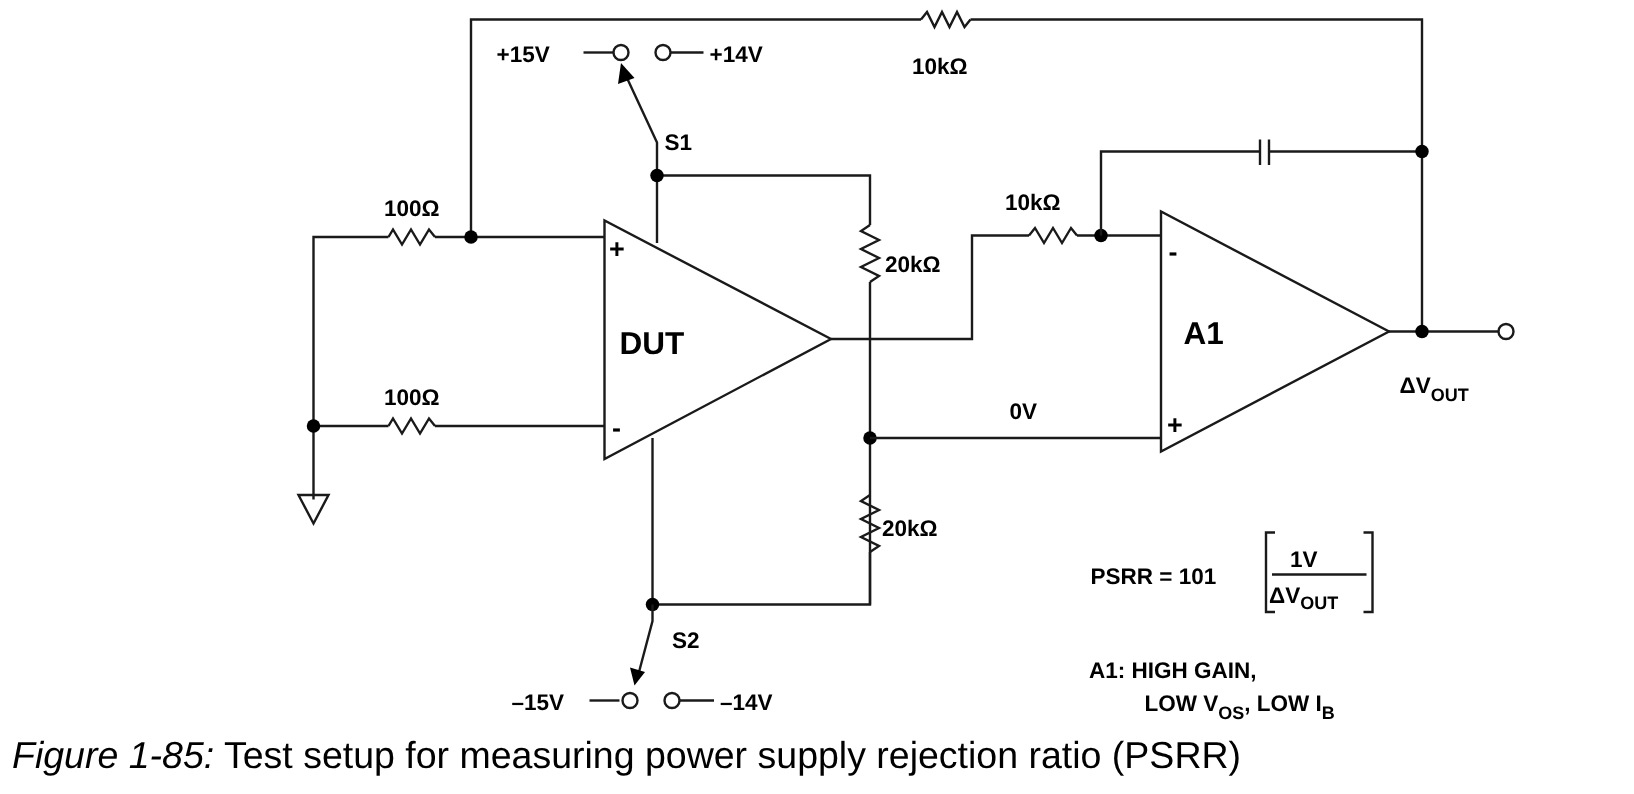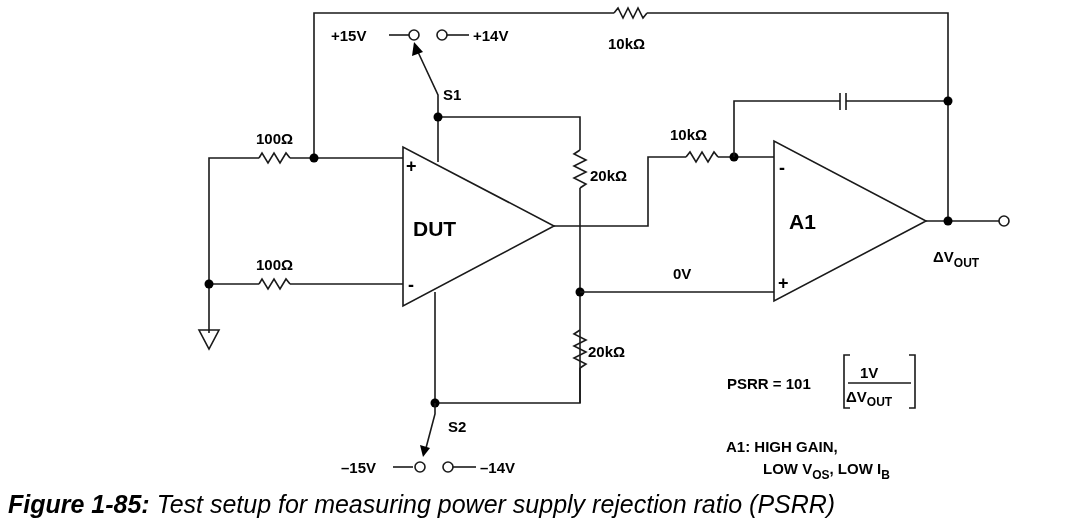--- a/index.html
+++ b/index.html
@@ -8,22 +8,22 @@
     .w { stroke: #1a1a1a; stroke-width: 1.6; fill: none; }
     .dot { fill: #000; }
     .term { fill: #fff; stroke: #1a1a1a; stroke-width: 1.6; }
     .lbl { font-family: "Liberation Sans", sans-serif; font-weight: bold; font-size: 15px; fill: #000; }
     .big { font-family: "Liberation Sans", sans-serif; font-weight: bold; font-size: 21px; fill: #000; }
     .sub { font-size: 12px; }
     .caption {
       position: absolute; left: 8px; top: 490px;
       font-family: "Liberation Sans", sans-serif; font-size: 25px; color: #000; white-space: nowrap;
     }
-    .caption .fig { font-weight: bold; font-style: italic; }
-    .caption .txt { font-style: italic; }
+    .caption .fig { font-weight: normal; font-style: italic; }
+    .caption .txt { }
   </style>
 </head>
 <body>
 
 <svg width="1089" height="529" viewBox="0 0 1089 529">
 
   <g>
     <polyline class="w" points="314,158 314,13 614,13"></polyline>
     <polyline class="w" points="614,13 618,8 623,18 628,8 633,18 638,8 643,18 647,13"></polyline>
     <polyline class="w" points="647,13 948,13 948,221"></polyline>

